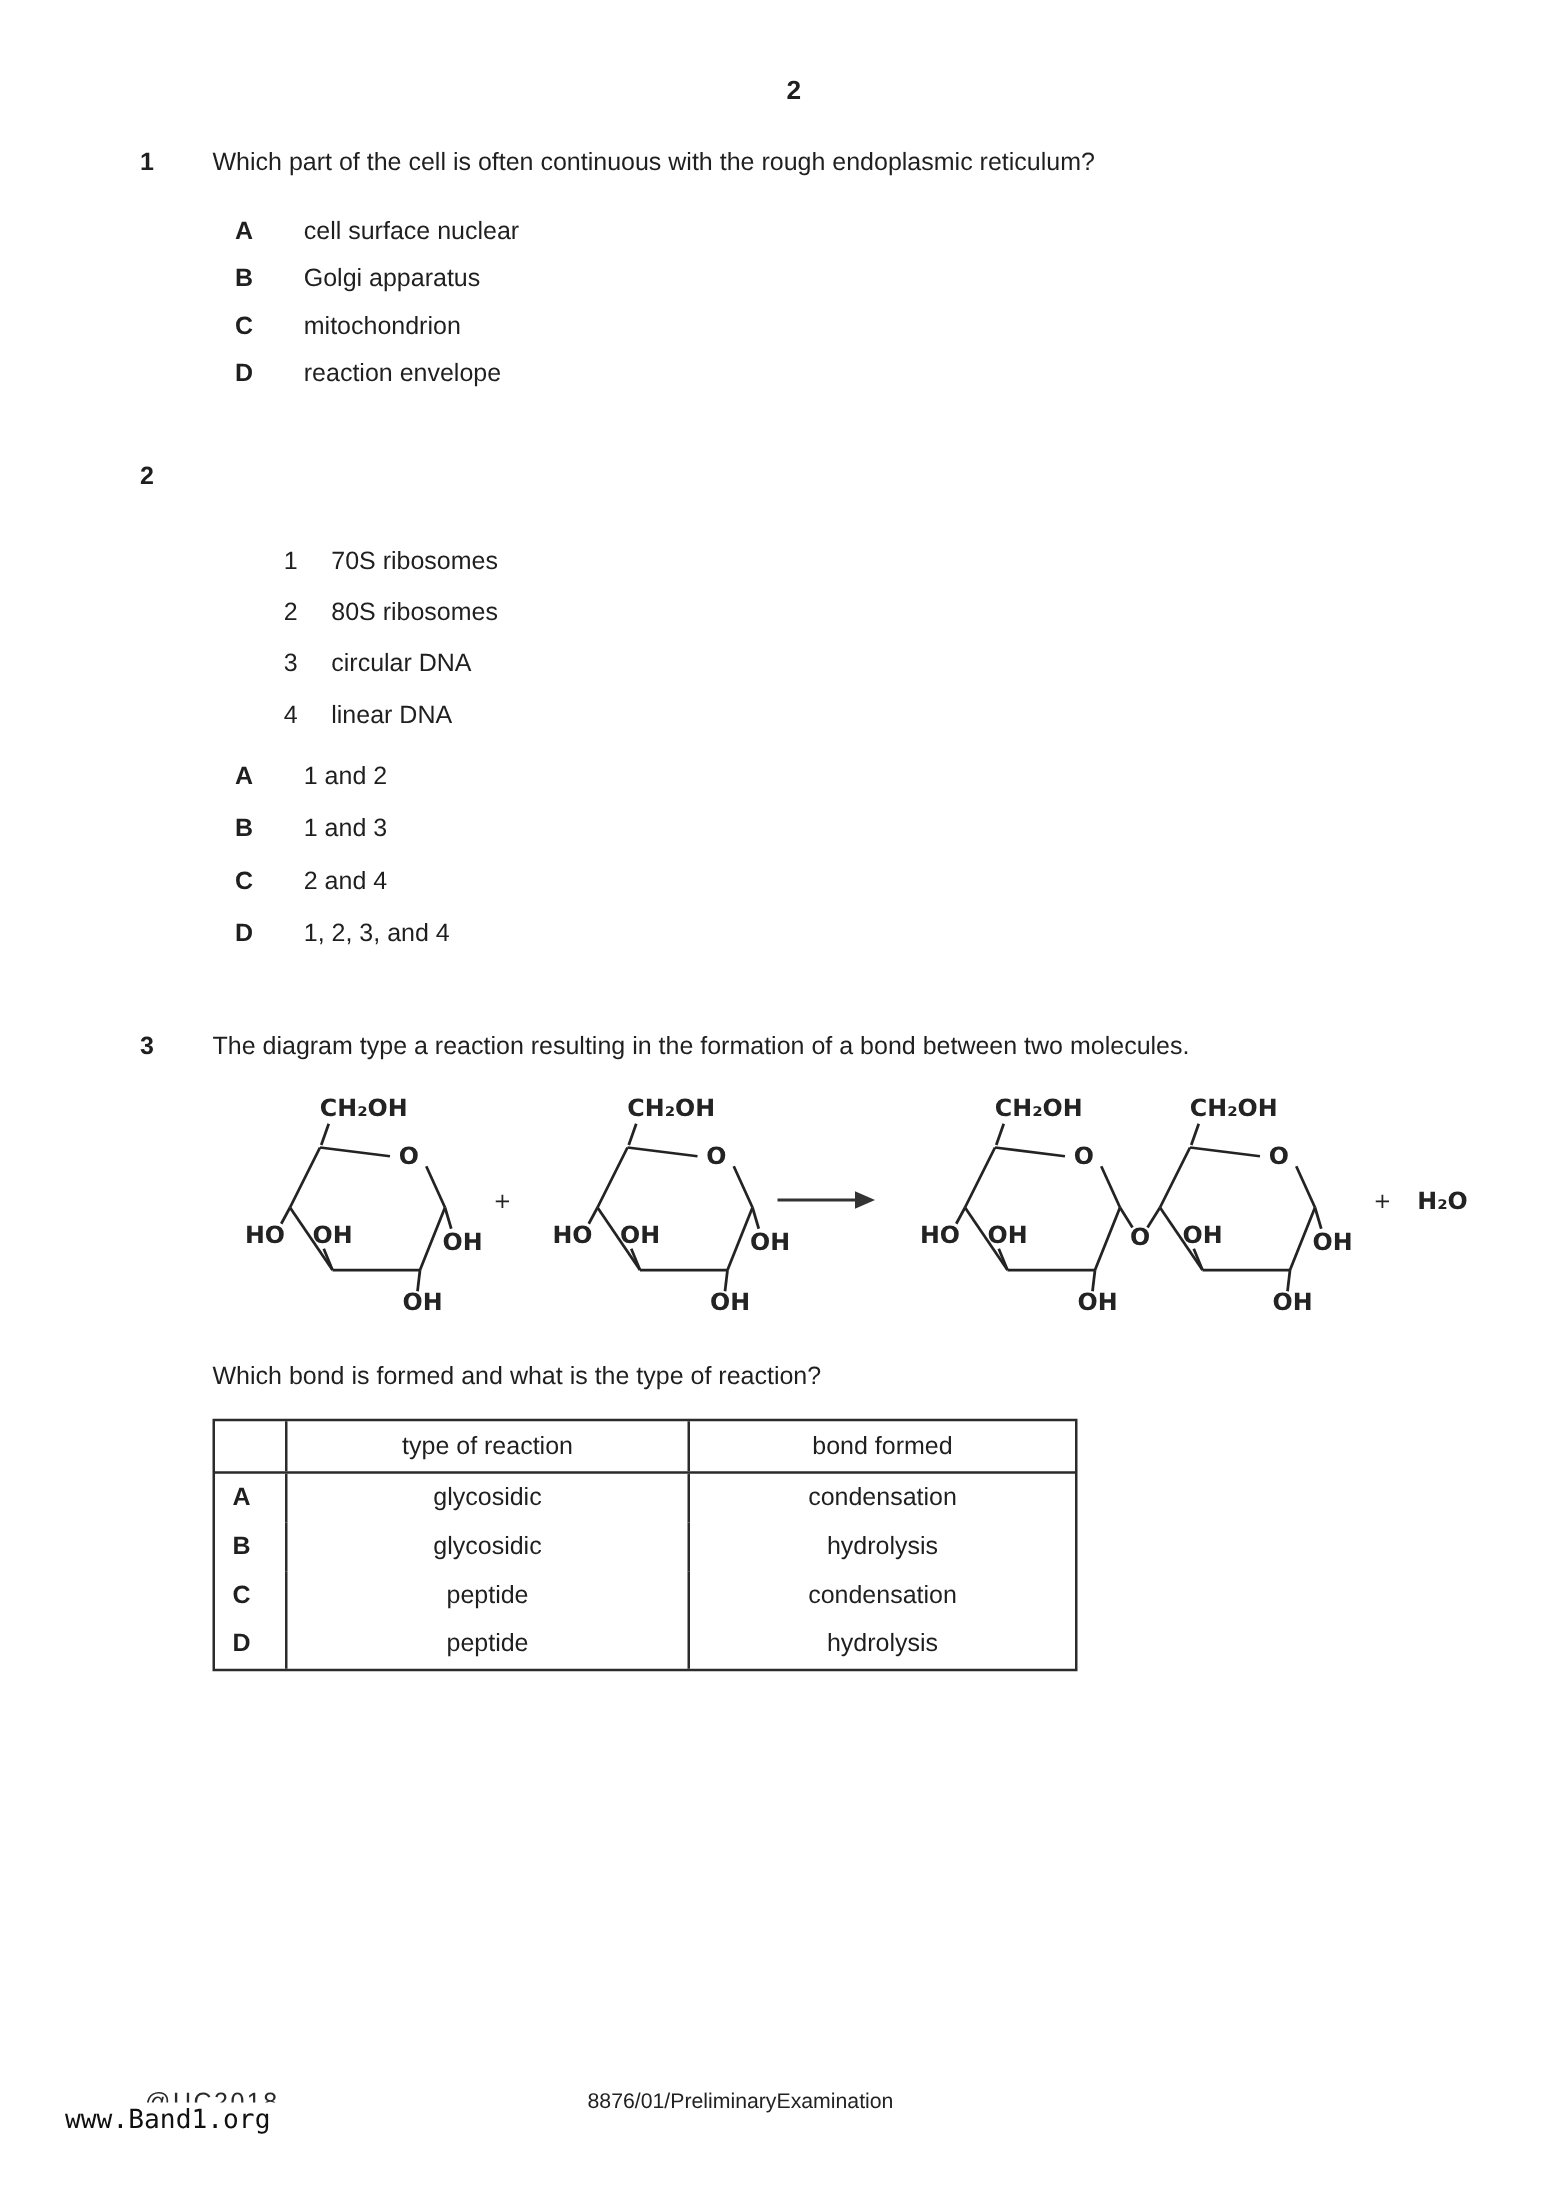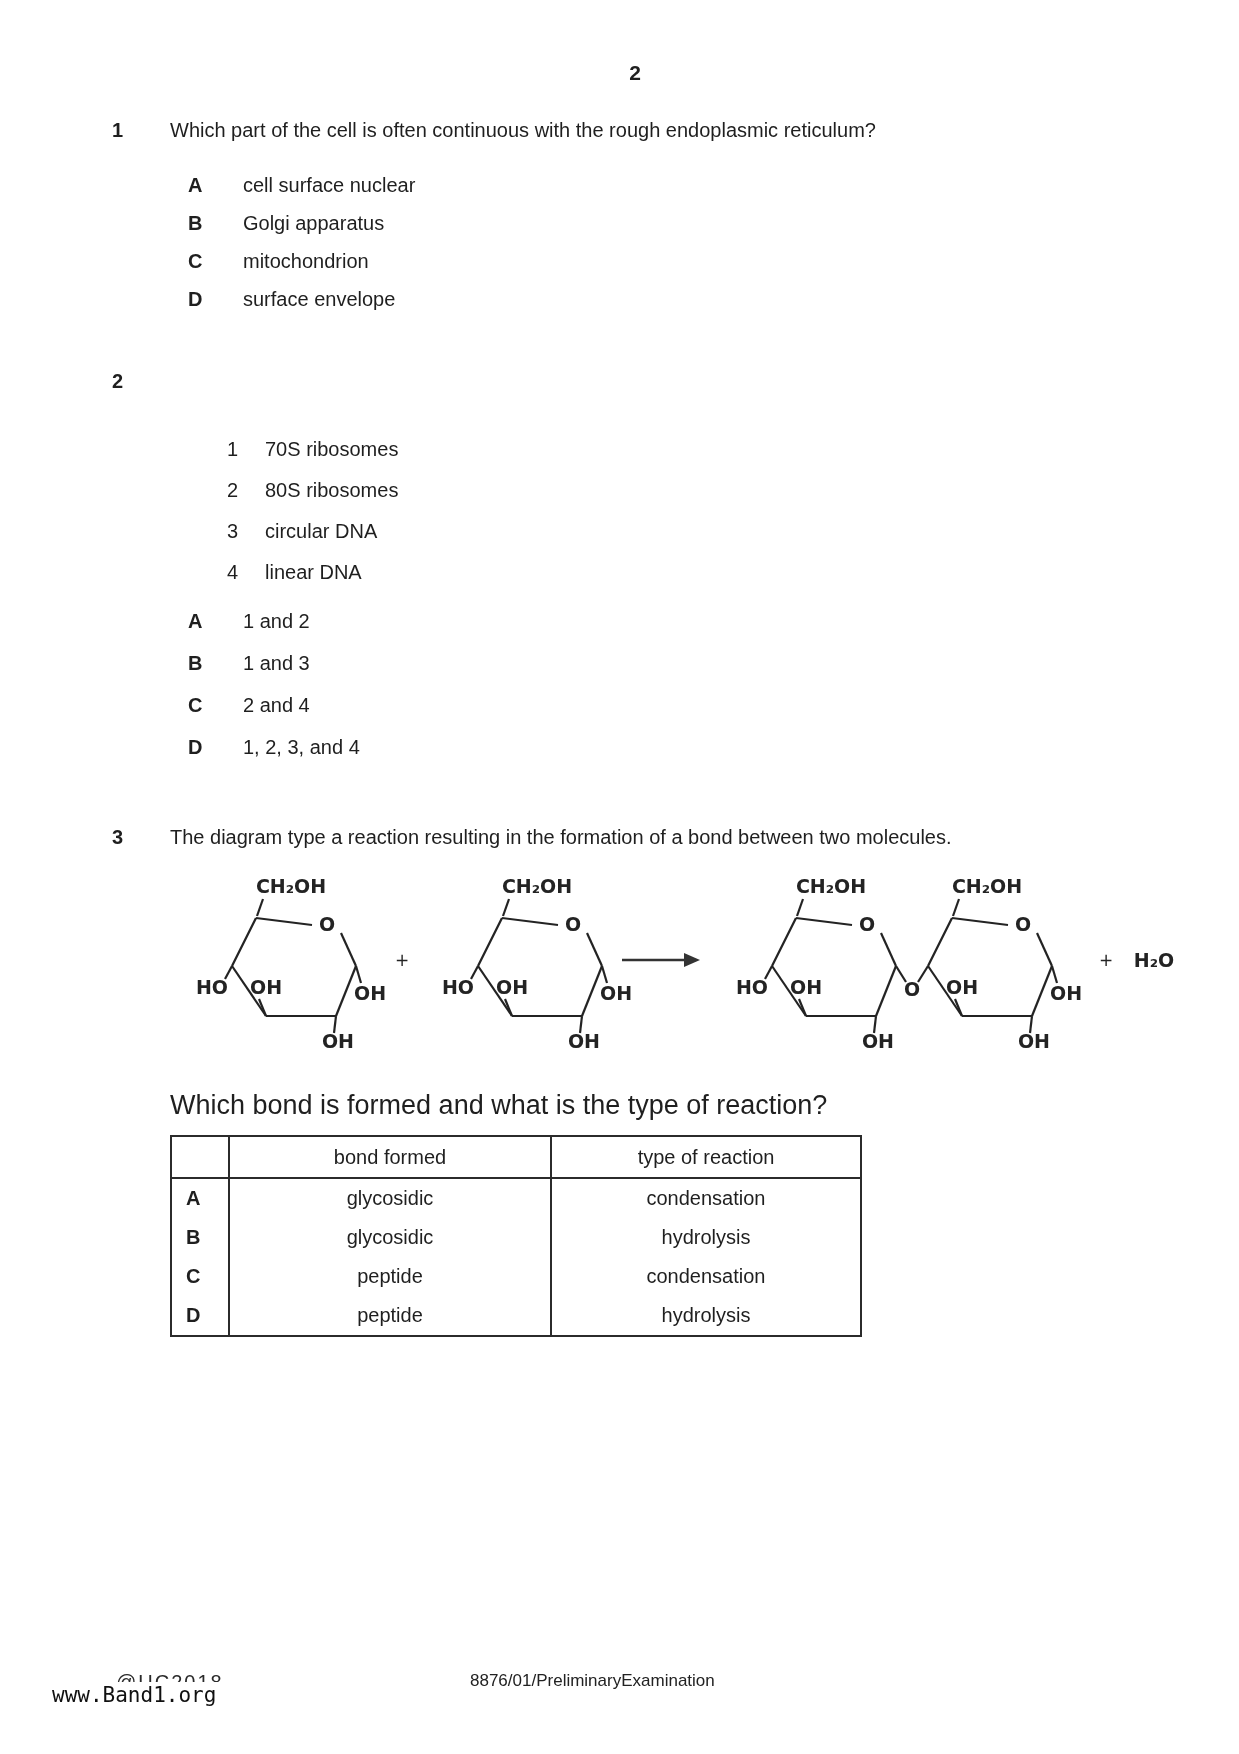--- a/index.html
+++ b/index.html
@@ -23,21 +23,21 @@
 
   .pos-q1 { top:117px; }
   .pos-q1a { top:172px; } .pos-q1b { top:210px; } .pos-q1c { top:248px; } .pos-q1d { top:286px; }
   .pos-q2 { top:368px; }
   .pos-s1 { top:436px; } .pos-s2 { top:477px; } .pos-s3 { top:518px; } .pos-s4 { top:559px; }
   .pos-q2a { top:608px; } .pos-q2b { top:650px; } .pos-q2c { top:692px; } .pos-q2d { top:734px; }
   .pos-q3 { top:824px; }
 
   .diagram { position:absolute; left:170px; top:876px; width:1030px; height:178px; }
 
-  .subq { position:absolute; left:170px; top:1090px; font-size:27px; }
+  .subq { position:absolute; left:170px; top:1090px; font-size:20px; }
 
   .tbl {
     position:absolute; left:170px; top:1135px; width:692px;
     border:2px solid #2b2b2b; font-size:20px;
   }
   .trow { display:grid; grid-template-columns:56px 322px 310px; height:39px; }
   .trow.head { height:42px; border-bottom:2px solid #2b2b2b; }
   .tc { display:flex; align-items:center; justify-content:center; }
   .tc.letter { justify-content:flex-start; padding-left:14px; font-weight:bold; }
   .tc.mid, .tc.right { border-left:2px solid #2b2b2b; }
@@ -73,21 +73,21 @@
   <div class="optrow pos-q1b">
     <span class="optletter">B</span>
     <span>Golgi apparatus</span>
   </div>
   <div class="optrow pos-q1c">
     <span class="optletter">C</span>
     <span>mitochondrion</span>
   </div>
   <div class="optrow pos-q1d">
     <span class="optletter">D</span>
-    <span>surface envelope</span>
+    <span>reaction envelope</span>
   </div>
 
   <div class="qrow pos-q2">
     <span class="qnum">2</span>
   </div>
   <div class="stmrow pos-s1">
     <span class="stmnum">1</span>
     <span>70S ribosomes</span>
   </div>
   <div class="stmrow pos-s2">
@@ -235,22 +235,22 @@
         <g fill="#232323" font-size="19" font-weight="bold">
           <text x="984" y="91" text-anchor="middle">H₂O</text>
         </g>
       </svg></div>
 
   <div class="subq">Which bond is formed and what is the type of reaction?</div>
 
   <div class="tbl">
     <div class="trow head">
       <div class="tc letter"></div>
+      <div class="tc right">type of reaction</div>
       <div class="tc mid">bond formed</div>
-      <div class="tc right">type of reaction</div>
     </div>
     <div class="trow">
       <div class="tc letter">A</div>
       <div class="tc mid">glycosidic</div>
       <div class="tc right">condensation</div>
     </div>
     <div class="trow">
       <div class="tc letter">B</div>
       <div class="tc mid">glycosidic</div>
       <div class="tc right">hydrolysis</div>

